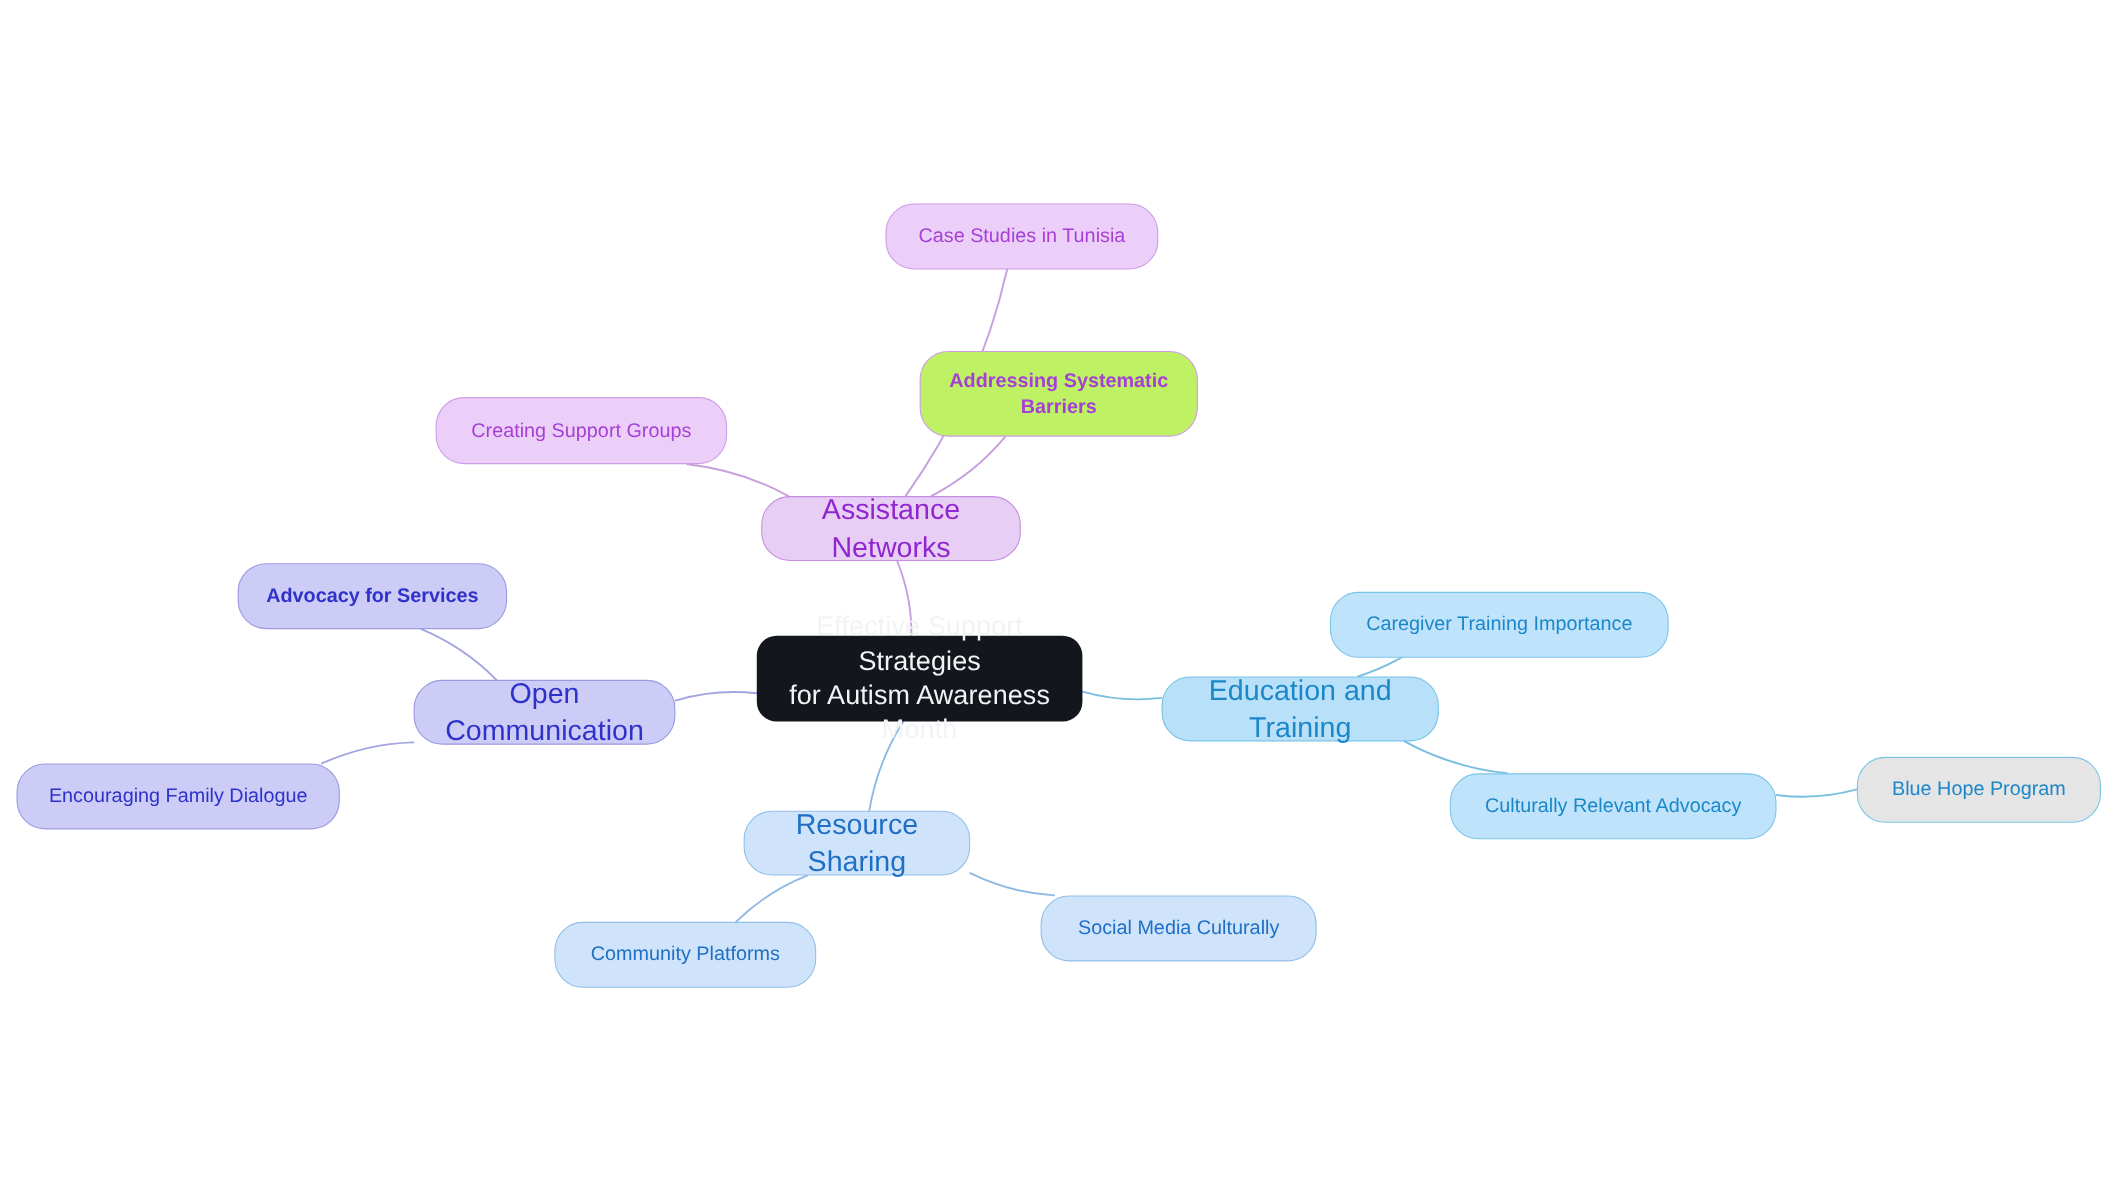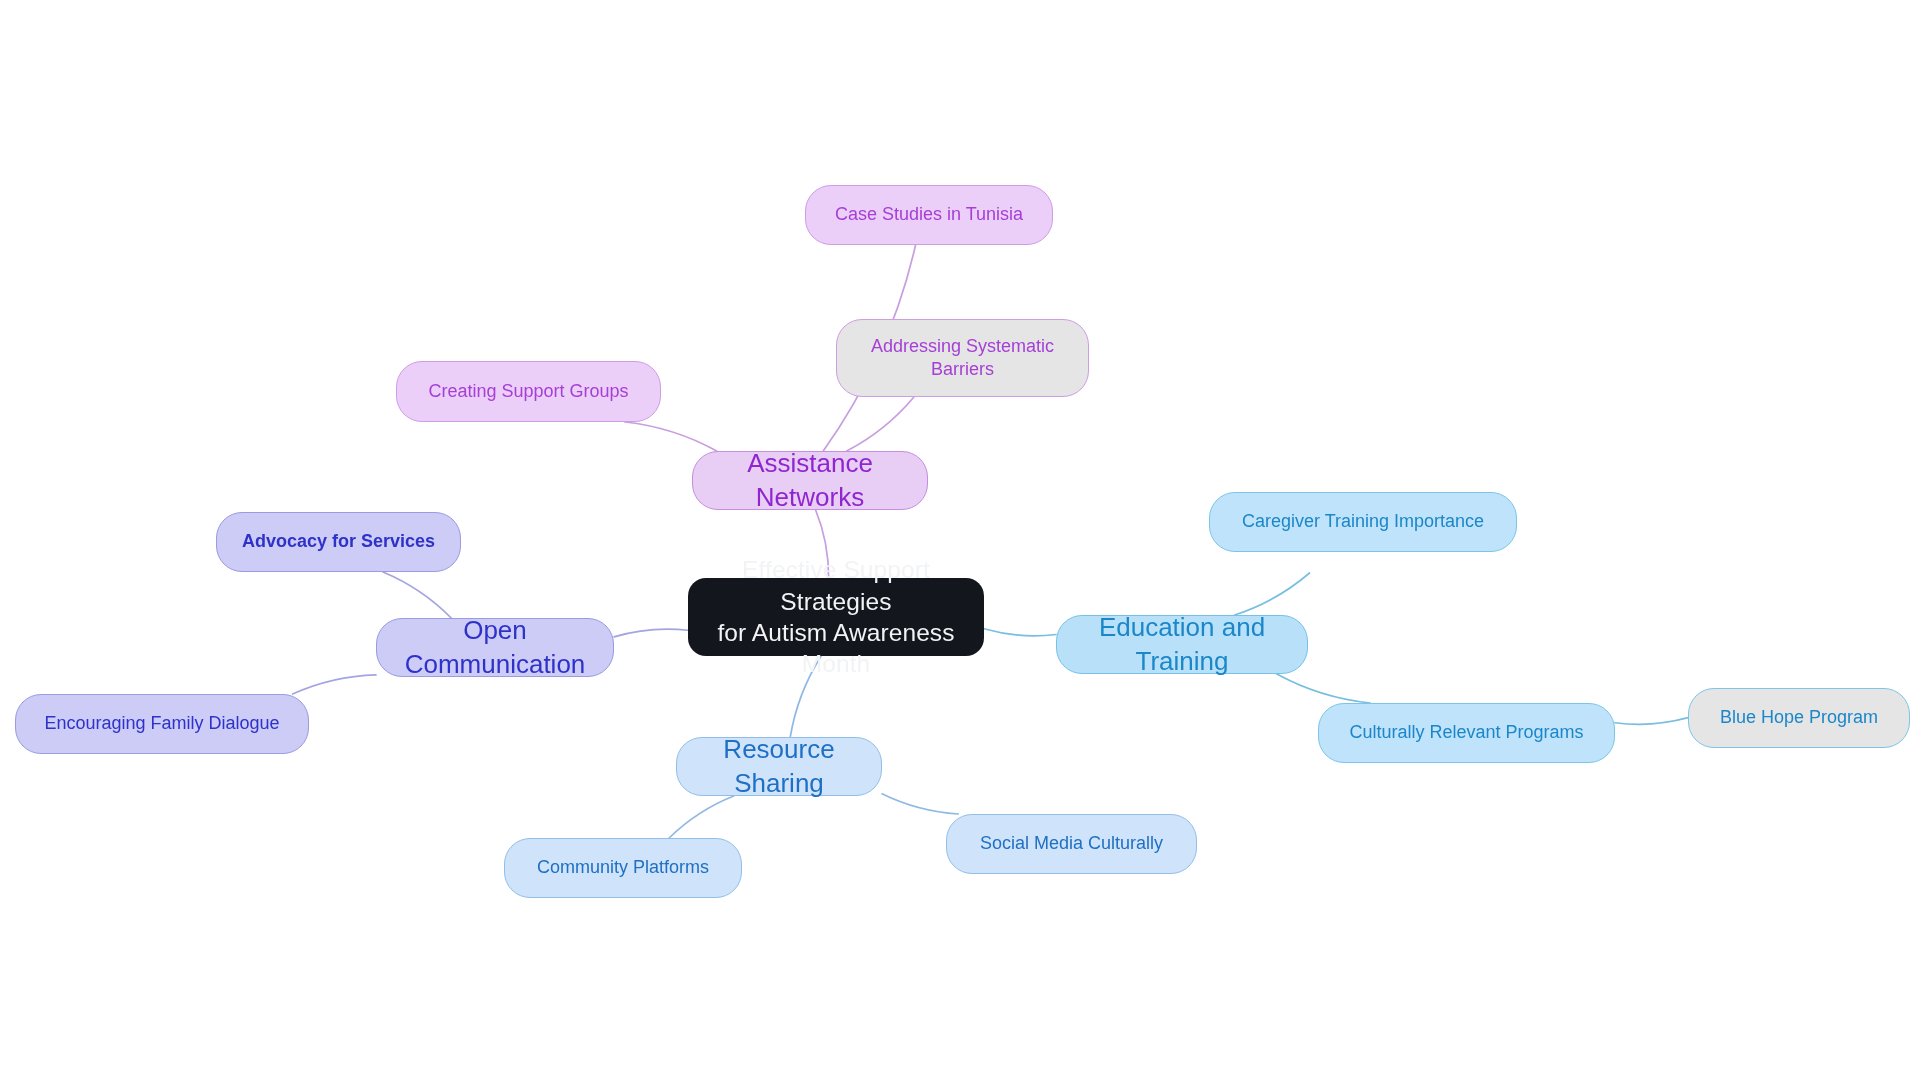--- a/index.html
+++ b/index.html
@@ -65,29 +65,29 @@
       <path d="M 733.6600985221675 796 Q 697.184236453202 810.5448275862069 669.1083743842364 838" fill="none" stroke="#8fb9e3" stroke-width="1.7" stroke-linecap="round"></path>
       <path d="M 882 793.7905982905983 Q 918.1161566032533 811.5227185001378 958.2741935483871 814" fill="none" stroke="#8fb9e3" stroke-width="1.7" stroke-linecap="round"></path>
       <path d="M 984 628.7630057803468 Q 1019.4277456647399 638.8242774566475 1056 634.485549132948" fill="none" stroke="#79bedf" stroke-width="1.7" stroke-linecap="round"></path>
       <path d="M 1234.6059113300494 615 Q 1276.2541871921183 601.4896551724138 1309.5024630541873 573" fill="none" stroke="#79bedf" stroke-width="1.7" stroke-linecap="round"></path>
       <path d="M 1276.8333333333333 674 Q 1320.5463276836158 697.8225988700565 1370.0593220338983 703" fill="none" stroke="#79bedf" stroke-width="1.7" stroke-linecap="round"></path>
       <path d="M 1615 722.7278195488722 Q 1652.004962406015 727.503007518797 1688 717.6781954887218" fill="none" stroke="#79bedf" stroke-width="1.7" stroke-linecap="round"></path>
     </svg>
   <div id="nodes">
       <div class="node branch" style="left: 692px; top: 451px; width: 236px; height: 59px; background: rgb(232, 205, 245); color: rgb(144, 38, 207); border-color: rgb(197, 142, 224);">Assistance Networks</div>
       <div class="node leaf" style="left: 396px; top: 361px; width: 265px; height: 61px; background: rgb(236, 207, 248); color: rgb(165, 63, 214); border-color: rgb(207, 156, 230);">Creating Support Groups</div>
-      <div class="node leaf" style="left: 836px; top: 319px; width: 253px; height: 78px; background: #e5e5e5; color: rgb(165, 63, 214); border-color: rgb(207, 156, 230);">Addressing Systematic
+      <div class="node leaf" style="left: 836px; top: 319px; width: 253px; height: 78px; background: #bef264; color: rgb(165, 63, 214); border-color: rgb(207, 156, 230); font-weight: bold;">Addressing Systematic
 Barriers</div>
       <div class="node leaf" style="left: 805px; top: 185px; width: 248px; height: 60px; background: rgb(236, 207, 248); color: rgb(165, 63, 214); border-color: rgb(207, 156, 230);">Case Studies in Tunisia</div>
       <div class="node branch" style="left: 376px; top: 618px; width: 238px; height: 59px; background: rgb(204, 204, 247); color: rgb(47, 50, 201); border-color: rgb(154, 155, 224);">Open Communication</div>
       <div class="node leaf" style="left: 216px; top: 512px; width: 245px; height: 60px; background: rgb(204, 204, 247); color: rgb(47, 50, 201); border-color: rgb(154, 155, 224); font-weight: bold;">Advocacy for Services</div>
       <div class="node leaf" style="left: 15px; top: 694px; width: 294px; height: 60px; background: rgb(204, 204, 247); color: rgb(47, 50, 201); border-color: rgb(154, 155, 224); text-align: right;">Encouraging Family Dialogue</div>
       <div class="node branch" style="left: 676px; top: 737px; width: 206px; height: 59px; background: rgb(207, 228, 251); color: rgb(31, 111, 196); border-color: rgb(146, 191, 232);">Resource Sharing</div>
       <div class="node leaf" style="left: 504px; top: 838px; width: 238px; height: 60px; background: rgb(207, 228, 251); color: rgb(31, 111, 196); border-color: rgb(146, 191, 232);">Community Platforms</div>
       <div class="node leaf" style="left: 946px; top: 814px; width: 251px; height: 60px; background: rgb(207, 228, 251); color: rgb(31, 111, 196); border-color: rgb(146, 191, 232);">Social Media Culturally</div>
       <div class="node branch" style="left: 1056px; top: 615px; width: 252px; height: 59px; background: rgb(184, 225, 249); color: rgb(27, 135, 201); border-color: rgb(118, 194, 230);">Education and Training</div>
-      <div class="node leaf" style="left: 1209px; top: 492px; width: 308px; height: 60px; background: rgb(191, 227, 251); color: rgb(27, 135, 201); border-color: rgb(124, 197, 232);">Caregiver Training Importance</div>
-      <div class="node leaf" style="left: 1318px; top: 703px; width: 297px; height: 60px; background: rgb(191, 227, 251); color: rgb(27, 135, 201); border-color: rgb(124, 197, 232);">Culturally Relevant Programs</div>
+      <div class="node leaf" style="left: 1209px; top: 538px; width: 308px; height: 60px; background: rgb(191, 227, 251); color: rgb(27, 135, 201); border-color: rgb(124, 197, 232);">Caregiver Training Importance</div>
+      <div class="node leaf" style="left: 1318px; top: 703px; width: 297px; height: 60px; background: rgb(191, 227, 251); color: rgb(27, 135, 201); border-color: rgb(124, 197, 232);">Culturally Relevant Advocacy</div>
       <div class="node leaf" style="left: 1688px; top: 688px; width: 222px; height: 60px; background: #e5e5e5; color: rgb(27, 135, 201); border-color: rgb(124, 197, 232);">Blue Hope Program</div>
       <div class="node root" style="left: 688px; top: 578px; width: 296px; height: 78px;">Effective Support Strategies
 for Autism Awareness Month</div>
     </div>
 </div>
 
 </body></html>

